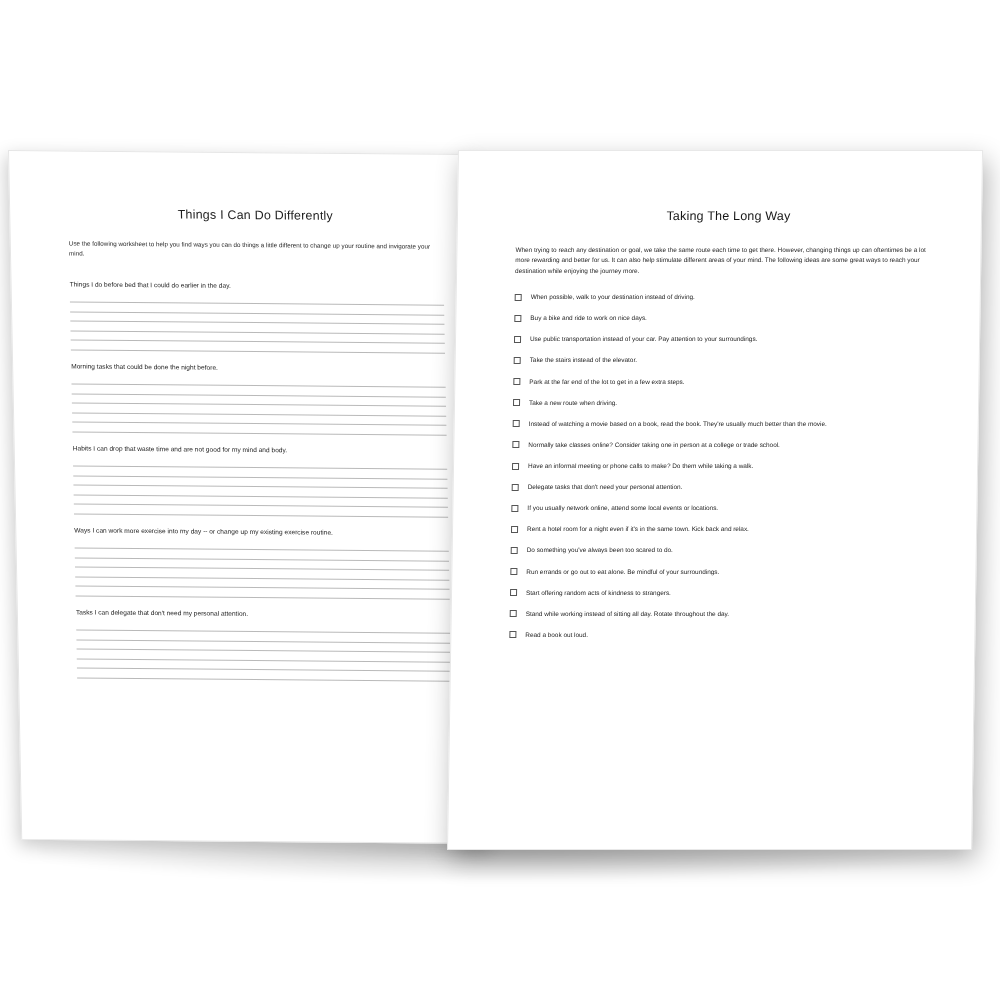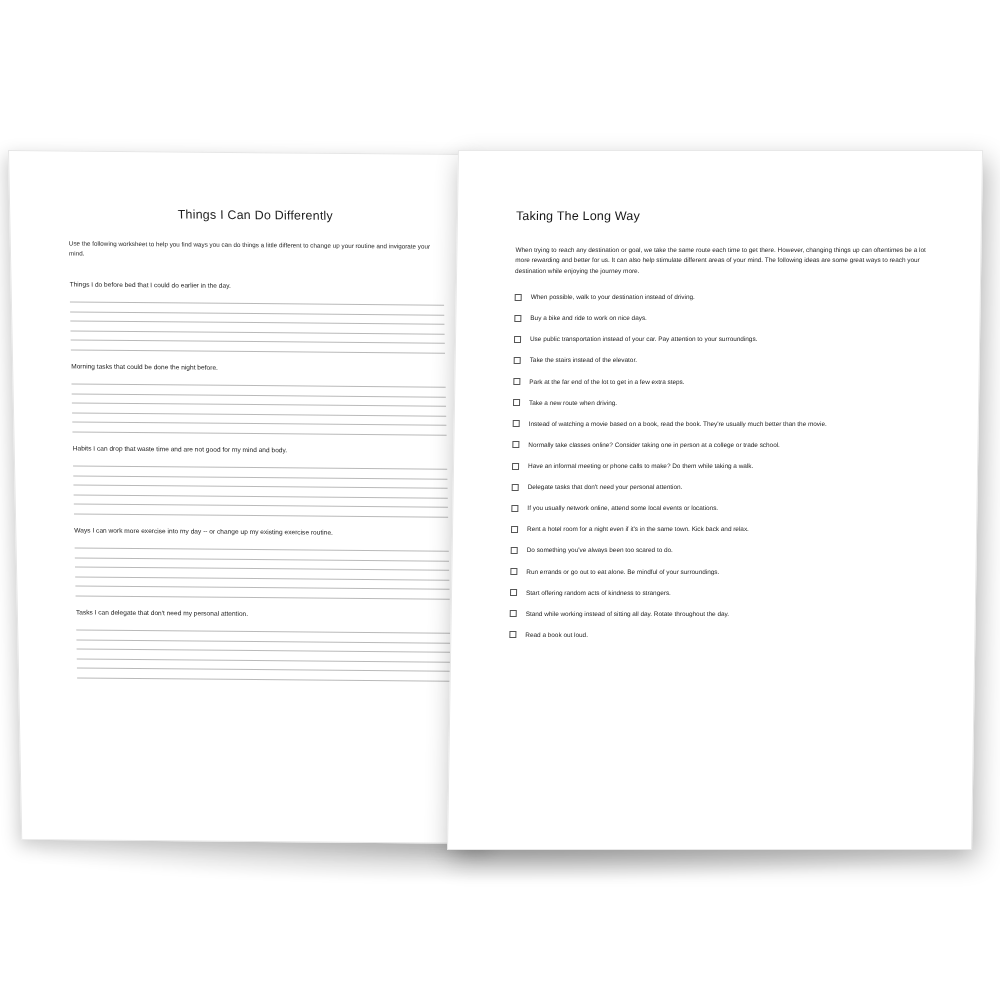--- a/index.html
+++ b/index.html
@@ -91,20 +91,21 @@
     height: 8.5px;
     border-bottom: 1px solid #b9b9b9;
   }
 
   
   .rp-inner {
     padding: 58px 40px 0 58px;
     color: #1f1f1f;
   }
   .rp-title {
+    text-align: center;
     font-size: 12.5px;
     letter-spacing: .2px;
     color: #171717;
     margin-bottom: 22px;
   }
   .rp-intro {
     font-size: 6.4px;
     line-height: 1.62;
     color: #262626;
     margin-bottom: 16px;

